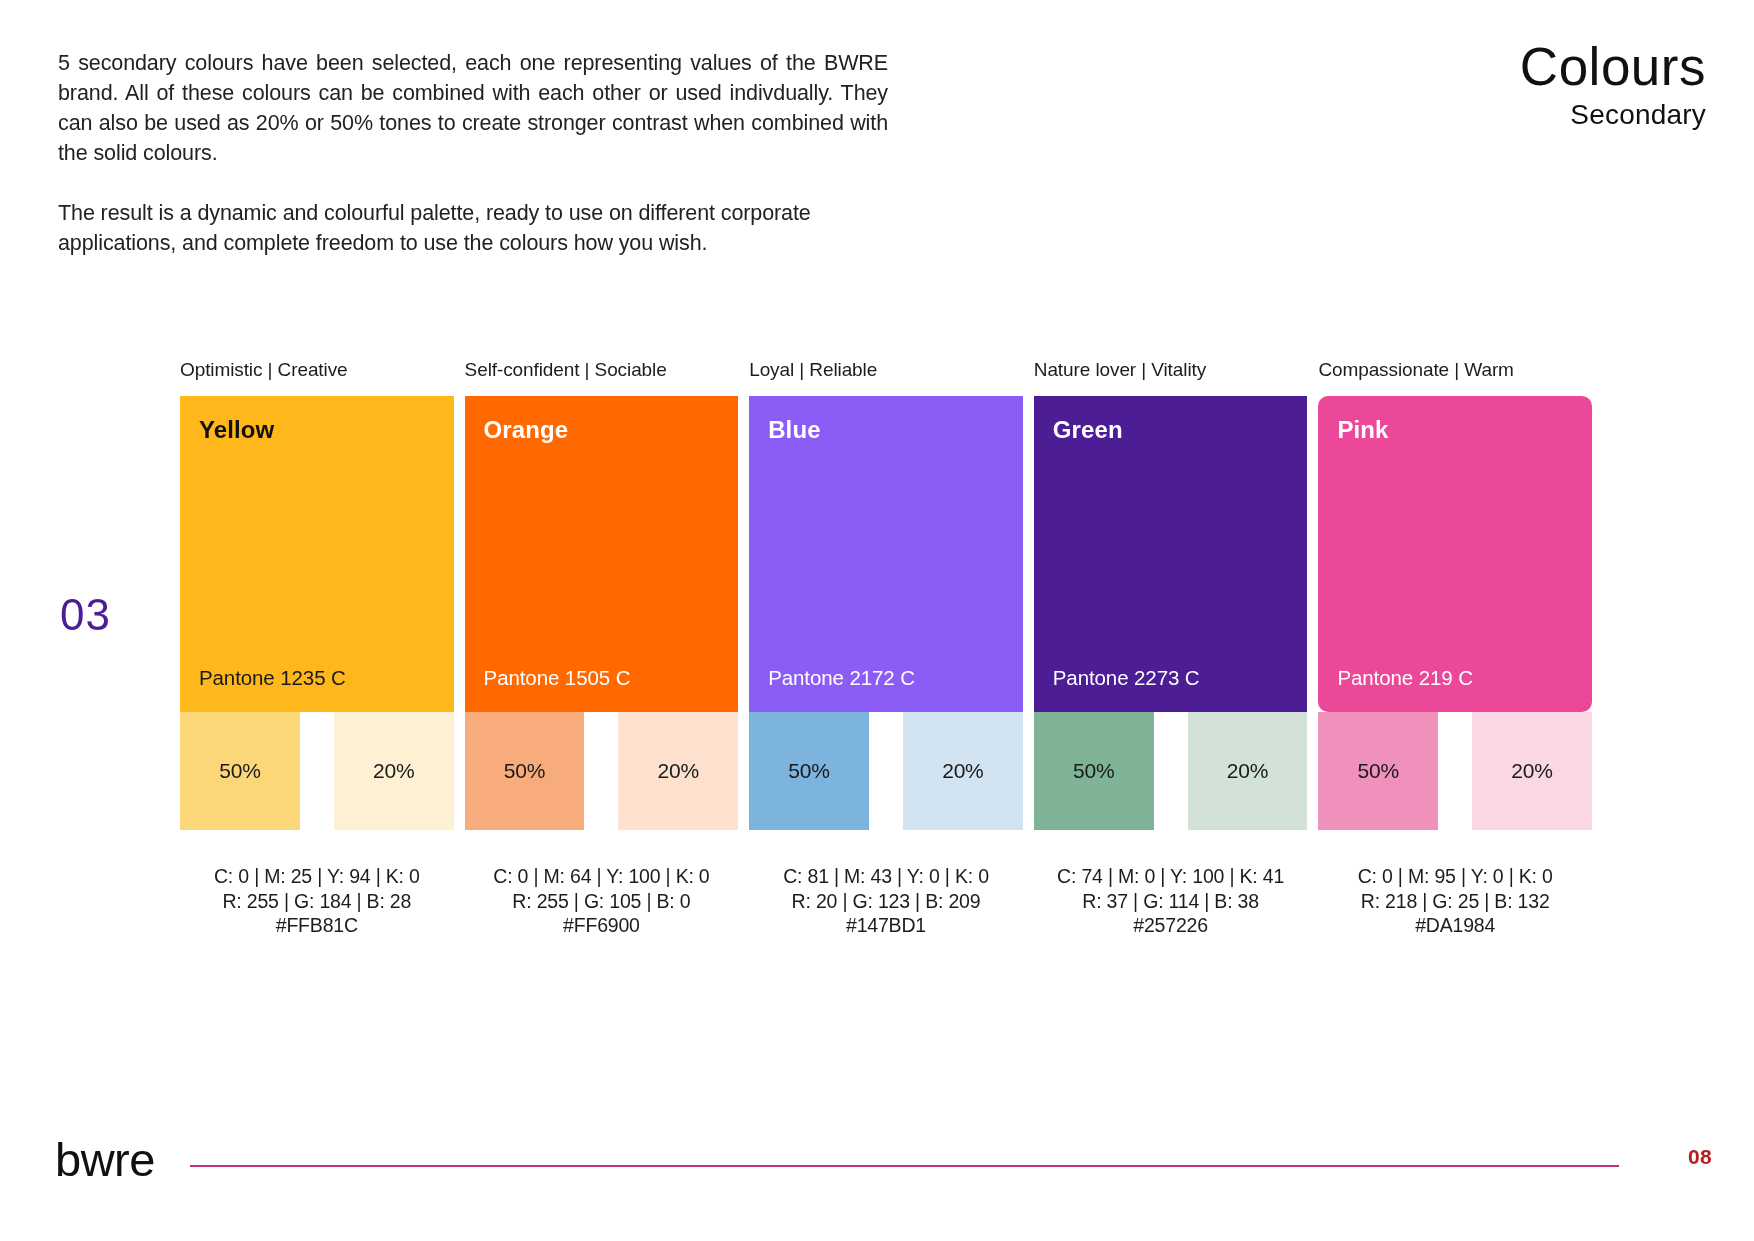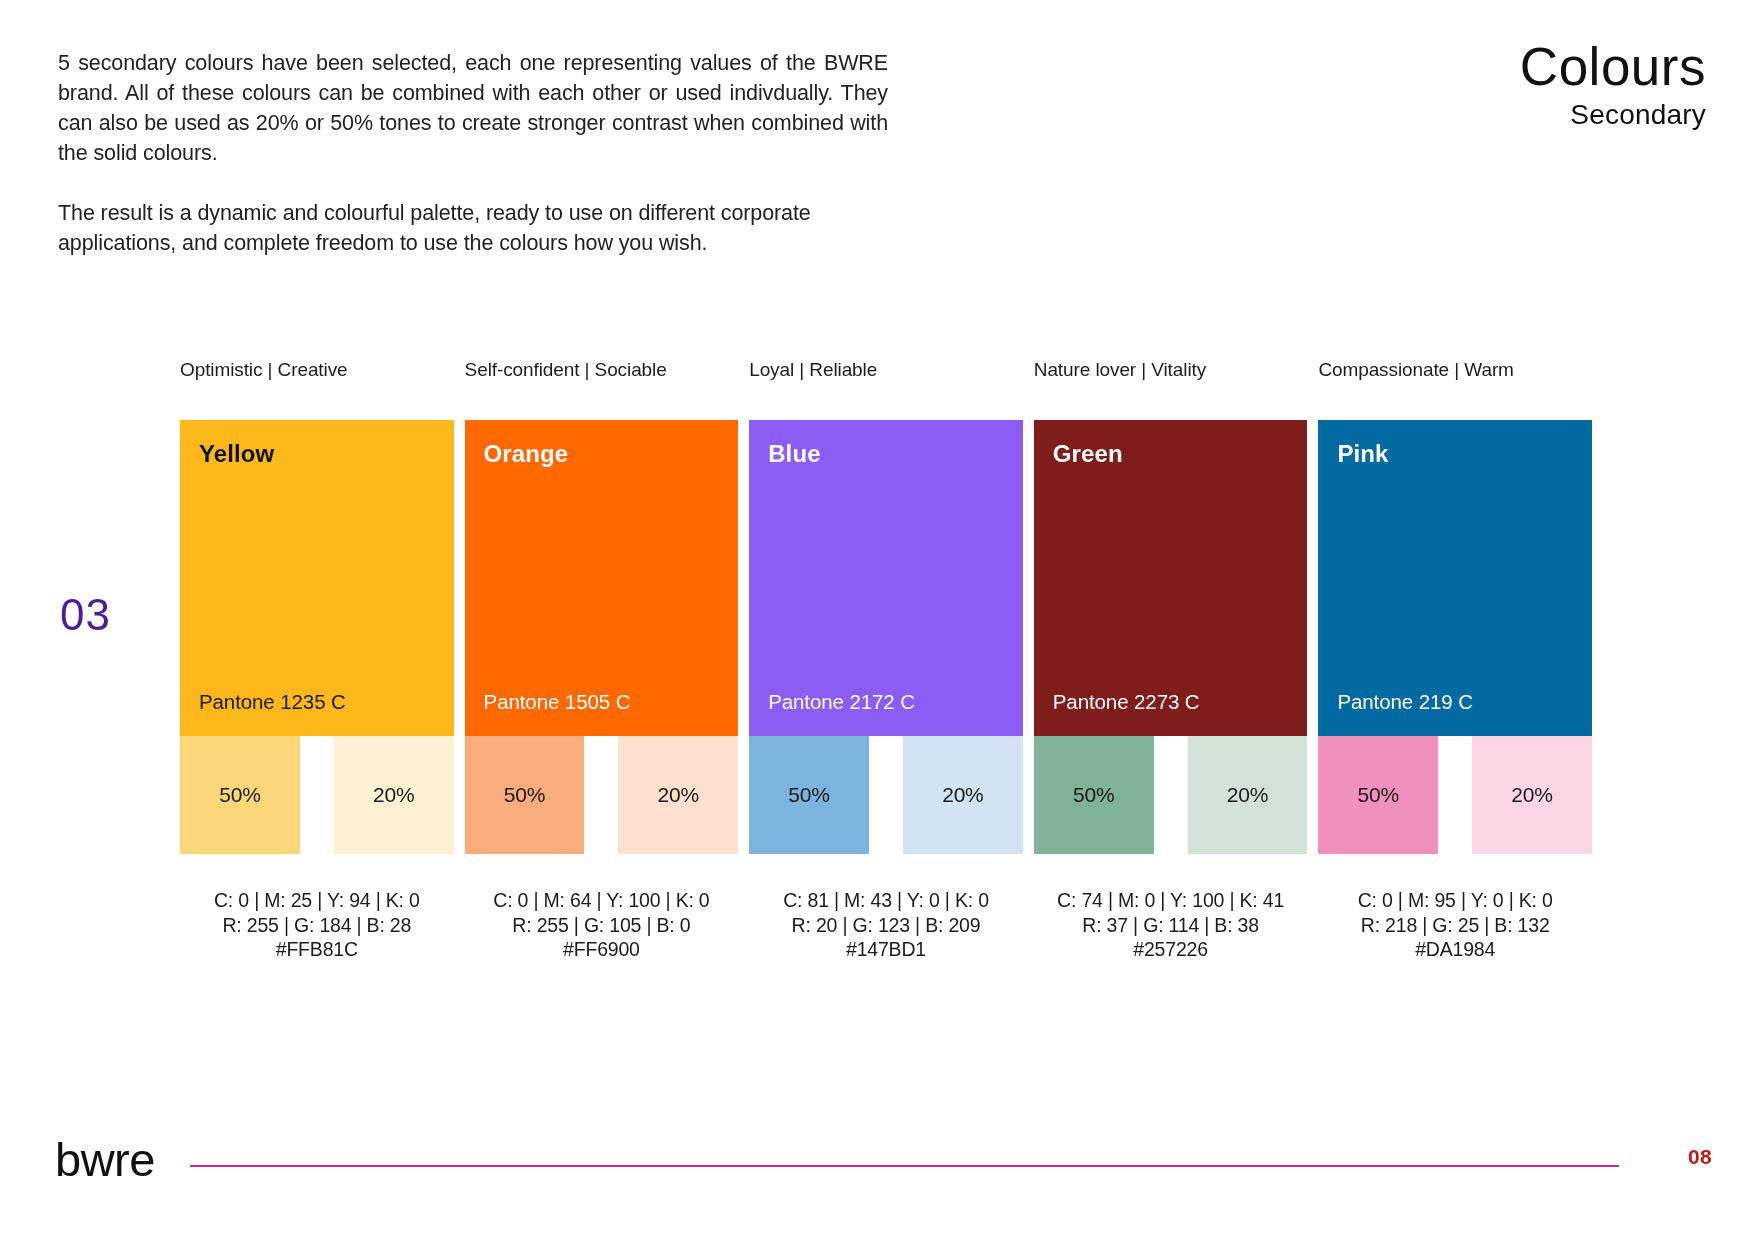--- a/index.html
+++ b/index.html
@@ -91,21 +91,20 @@
     color: #1d1d1d;
     letter-spacing: -0.1px;
     height: 38px;
   }
 
   .swatch-main {
     height: 316px;
     position: relative;
     padding: 20px 19px 0 19px;
     box-sizing: border-box;
-    margin-top: 24px;
   }
   .swatch-name {
     font-size: 24px;
     font-weight: bold;
     letter-spacing: 0.1px;
   }
   .swatch-pantone {
     position: absolute;
     left: 19px;
     bottom: 22px;
@@ -234,37 +233,37 @@
         <div class="tint tint-20" style="background: rgb(210, 228, 241);">20%</div>
       </div>
       <div class="specs">
         <div>C: 81 | M: 43 | Y: 0 | K: 0</div>
         <div>R: 20 | G: 123 | B: 209</div>
         <div>#147BD1</div>
       </div>
     </div>
     <div class="col">
       <div class="col-tagline">Nature lover | Vitality</div>
-      <div class="swatch-main" style="background: #7f1d1d;">
+      <div class="swatch-main" style="background: #4c1d95;">
         <div class="swatch-name" style="color: rgb(255, 255, 255);">Green</div>
         <div class="swatch-pantone" style="color: rgb(255, 255, 255);">Pantone 2273 C</div>
       </div>
       <div class="tints">
         <div class="tint tint-50" style="background: rgb(126, 180, 149);">50%</div>
         <div class="tint tint-20" style="background: rgb(210, 226, 214);">20%</div>
       </div>
       <div class="specs">
         <div>C: 74 | M: 0 | Y: 100 | K: 41</div>
         <div>R: 37 | G: 114 | B: 38</div>
         <div>#257226</div>
       </div>
     </div>
     <div class="col">
       <div class="col-tagline">Compassionate | Warm</div>
-      <div class="swatch-main" style="background: #0369a1;">
+      <div class="swatch-main" style="background: #ec4899; border-radius: 10px;">
         <div class="swatch-name" style="color: rgb(255, 255, 255);">Pink</div>
         <div class="swatch-pantone" style="color: rgb(255, 255, 255);">Pantone 219 C</div>
       </div>
       <div class="tints">
         <div class="tint tint-50" style="background: rgb(240, 144, 188);">50%</div>
         <div class="tint tint-20" style="background: rgb(251, 215, 230);">20%</div>
       </div>
       <div class="specs">
         <div>C: 0 | M: 95 | Y: 0 | K: 0</div>
         <div>R: 218 | G: 25 | B: 132</div>

